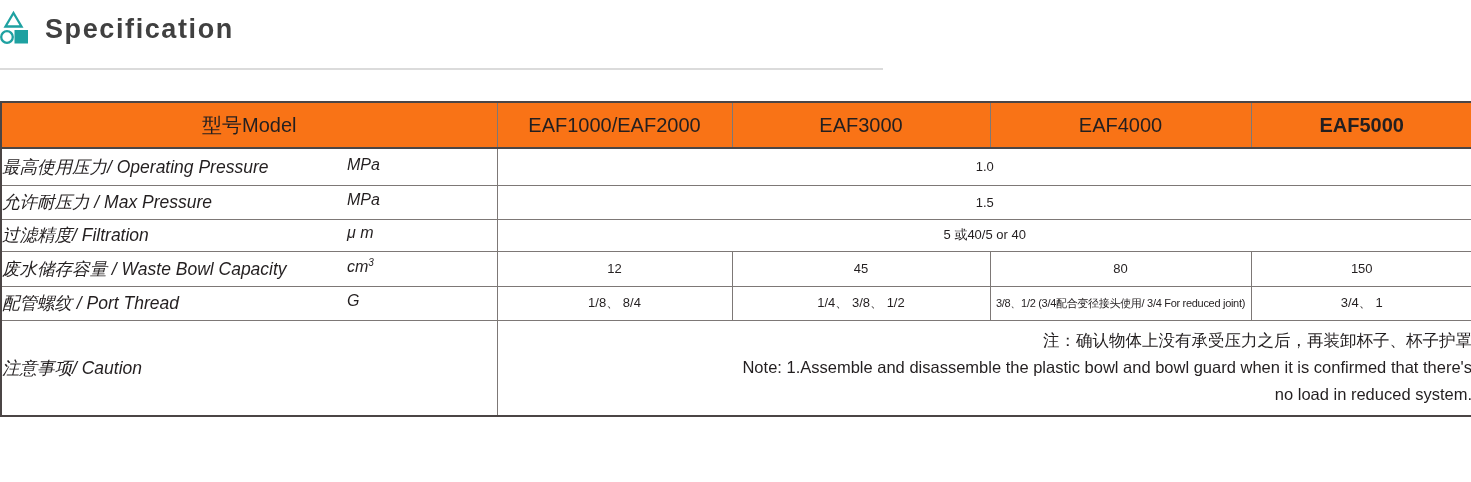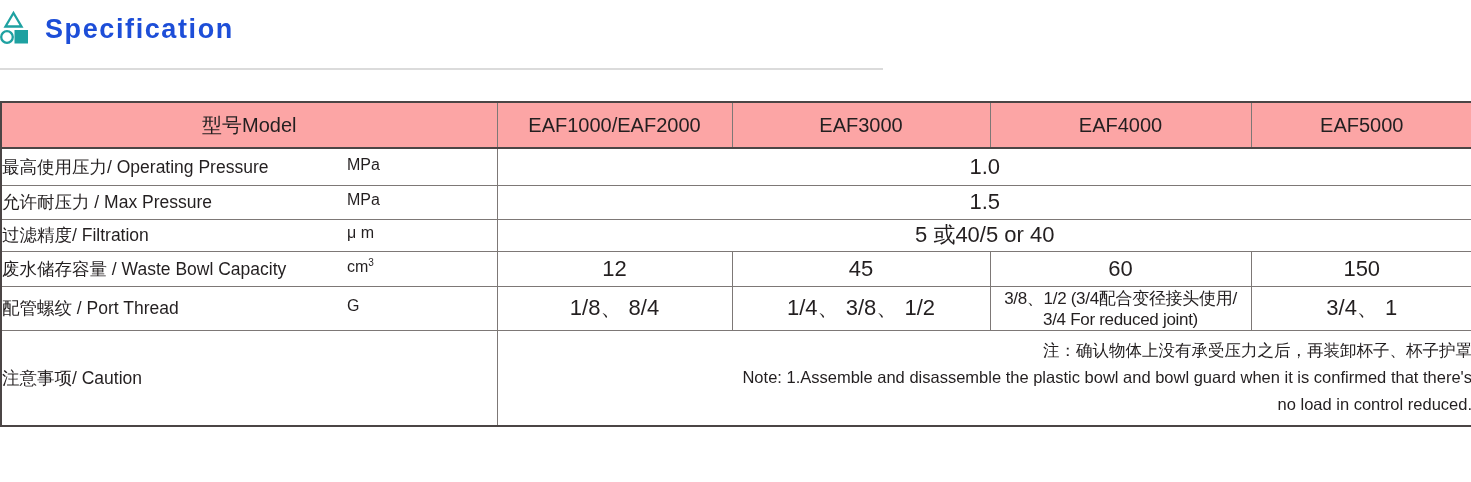--- a/index.html
+++ b/index.html
@@ -29,21 +29,21 @@
     width: 32px;
     height: 38px;
     margin-right: 13px;
     display: block;
   }
   .section-title {
     margin: 0;
     font-size: 27px;
     font-weight: bold;
     letter-spacing: 1.6px;
-    color: #1d4ed8;
+    color: #404040;
   }
   .title-underline {
     position: absolute;
     top: 68px;
     left: 0;
     width: 883px;
     height: 2px;
     background: #dbdbdb;
   }
 
@@ -58,57 +58,58 @@
     border-top: 2px solid #4b4545;
     border-left: 2px solid #4b4545;
     border-bottom: 2px solid #4b4545;
   }
   table.spec th, table.spec td {
     padding: 0;
     vertical-align: middle;
     overflow: hidden;
   }
   tr.head th {
-    background: #fca5a5;
+    background: #f97316;
     height: 44px;
     font-size: 20px;
     font-weight: normal;
     text-align: center;
     border-bottom: 2px solid #4b4545;
     border-right: 1px solid #7d7876;
   }
-  tr.head th:last-child { border-right: none; }
+  tr.head th:last-child { border-right: none; font-weight: bold; }
 
   td { border-bottom: 1px solid #7d7876; }
 
   td.c0 {
     border-right: 1px solid #7d7876;
     text-align: left;
     padding-left: 10px;
     position: relative;
     font-size: 17.5px;
+    font-style: italic;
   }
   .unit {
     position: absolute;
     left: 345px;
     top: 50%;
     transform: translateY(-62%);
     font-size: 16px;
     white-space: nowrap;
   }
   .unit sup { font-size: 10px; }
 
   td.val {
     text-align: center;
-    font-size: 22px;
+    font-size: 13px;
     border-right: 1px solid #7d7876;
   }
   td.val.last, td.val.merged { border-right: none; }
   td.val.small-val {
-    font-size: 17px;
+    font-size: 11px;
     letter-spacing: -0.3px;
     padding: 0 1px;
   }
 
   tr.r0 { height: 37px; }
   tr.r1 { height: 34px; margin-left: 16px; }
   tr.r2 { height: 33px; }
   tr.r3 { height: 32px; padding-left: 17px; }
   tr.r4 { height: 35px; }
   tr.r5 { height: 34px; }
@@ -173,37 +174,37 @@
       </td>
       <td class="val merged" colspan="4">5 或40/5 or 40</td>
     </tr>
     <tr class="r4">
       <td class="c0">
         <span class="lbl">废水储存容量 / Waste Bowl Capacity</span>
         <span class="unit"><span>cm</span><sup>3</sup></span>
       </td>
       <td class="val">12</td>
       <td class="val">45</td>
-      <td class="val">60</td>
+      <td class="val">80</td>
       <td class="val last">150</td>
     </tr>
     <tr class="r5">
       <td class="c0">
         <span class="lbl">配管螺纹 / Port Thread</span>
         <span class="unit">G</span>
       </td>
       <td class="val">1/8、 8/4</td>
       <td class="val">1/4、 3/8、 1/2</td>
       <td class="val small-val">3/8、1/2 (3/4配合变径接头使用/ 3/4 For reduced joint)</td>
       <td class="val last">3/4、 1</td>
     </tr>
     <tr class="caution">
       <td class="c0">
         <span class="lbl">注意事项/ Caution</span>
       </td>
       <td class="note" colspan="4">
         <div>注：确认物体上没有承受压力之后，再装卸杯子、杯子护罩</div>
         <div>Note: 1.Assemble and disassemble the plastic bowl and bowl guard when it is confirmed that there's</div>
-        <div>no load in control reduced.</div>
+        <div>no load in reduced system.</div>
       </td>
     </tr>
   </tbody>
 </table>
 
 </body></html>

